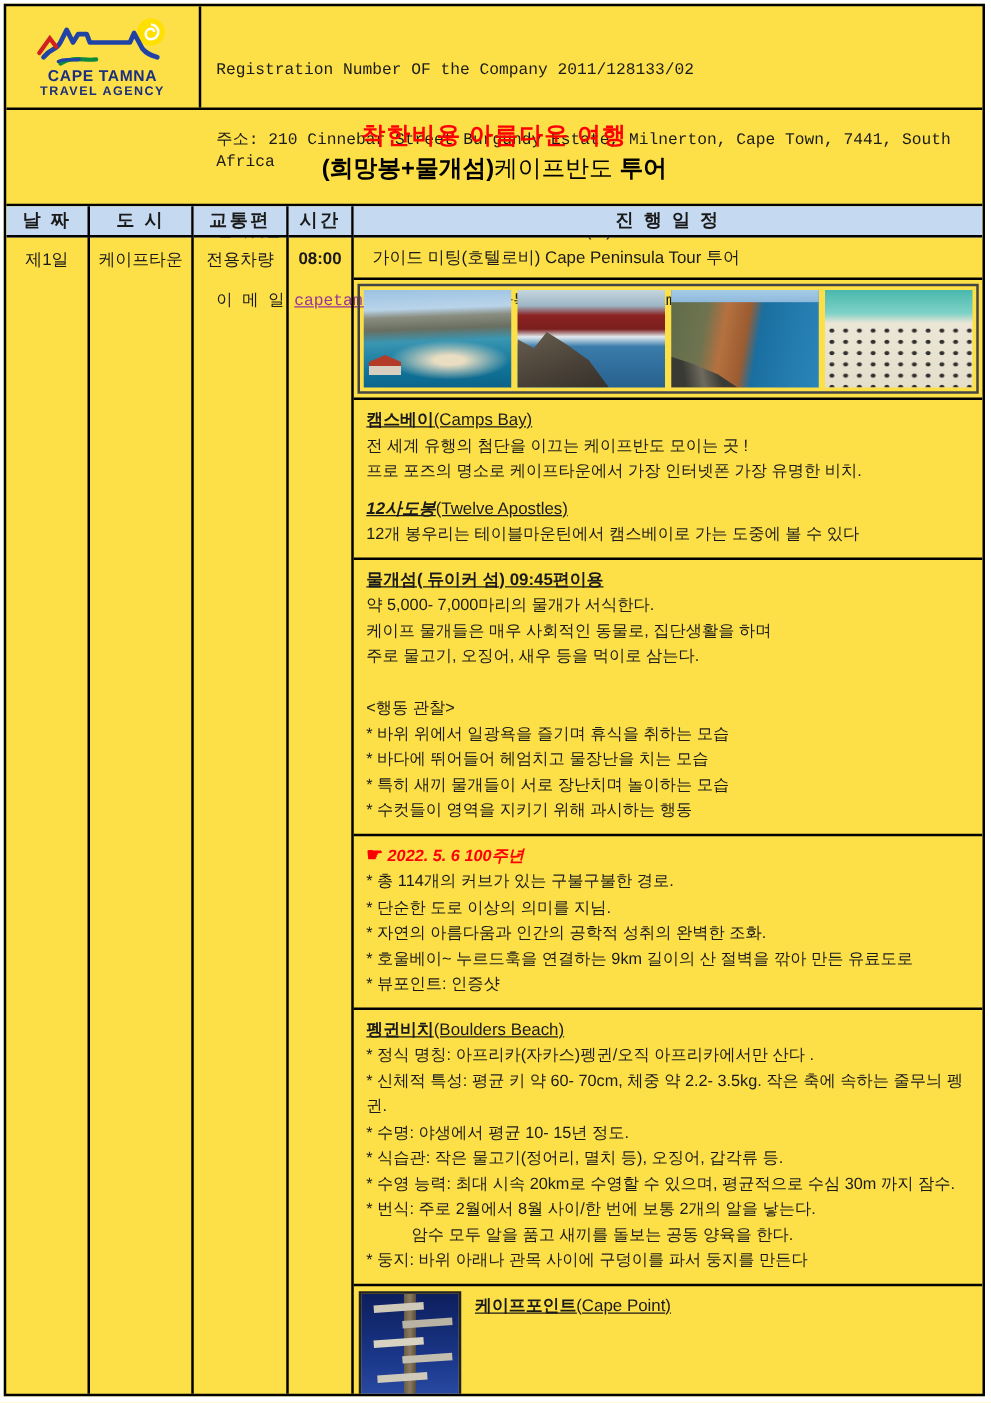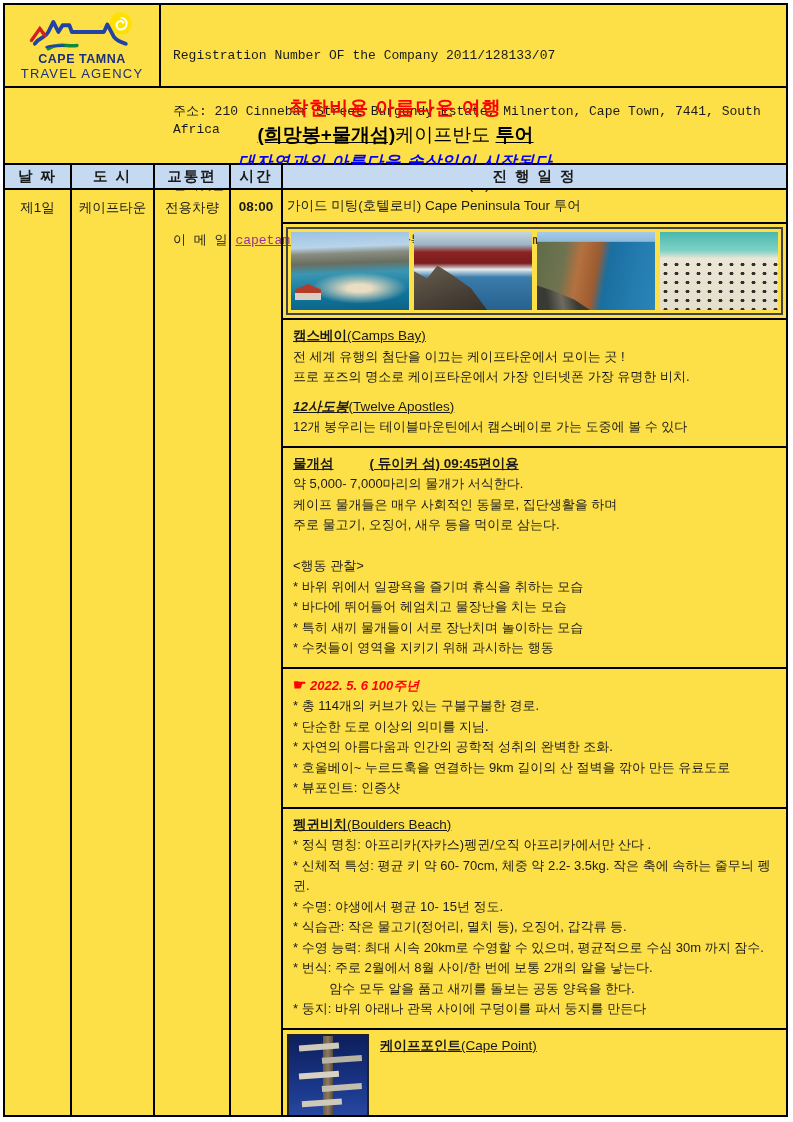--- a/index.html
+++ b/index.html
@@ -4,51 +4,51 @@
 <style>
   * { margin: 0; padding: 0; box-sizing: border-box; }
   html, body { width: 793px; height: 1122px; background: #fff; overflow: hidden; }
   body { font-family: "Liberation Sans", sans-serif; color: #1a1a1a; }
   .page { margin: 3px; width: 785px; height: 1114px; border: 2.5px solid #000; overflow: hidden; background: #fde047; }
 
   
   .hdr { display: flex; border-bottom: 2.5px solid #000; height: 83px; }
   .logo-cell { width: 156px; border-right: 2px solid #000; display: flex; flex-direction: column; align-items: center; justify-content: center; padding: 2px; }
   .logo-name { color: #1b2f7e; font-weight: bold; font-size: 12.5px; letter-spacing: .5px; margin-top: -2px; }
-  .logo-sub { color: #1b2f7e; font-size: 13px; letter-spacing: 1.2px; }
+  .logo-sub { color: #1b2f7e; font-size: 10px; letter-spacing: 1.2px; font-weight: bold; }
   .info-cell { flex: 1; padding: 5px 10px 3px 12px; font-family: "Liberation Mono", monospace; font-size: 13px; line-height: 18.5px; white-space: pre-wrap; }
   .info-row { display: flex; }
   .w230 { display: inline-block; width: 232px; }
   .email-link { color: #993399; text-decoration: underline; }
 
   
   .title-block { border-bottom: 2.5px solid #000; text-align: center; padding: 7px 0 8px; height: 77px; }
   .t1 { color: #ff0000; font-weight: bold; font-size: 19px; letter-spacing: 1px; }
   .t2 { color: #000; font-size: 19px; margin-top: 1px; }
-  .t2 .b { font-weight: bold; text-decoration: underline; }
+  .t2 .b { font-weight: bold; }
   .t3 { color: #0000ff; font-weight: bold; font-style: italic; font-size: 16.5px; margin-top: 3px; letter-spacing: 1px; }
 
   
   .grid { display: grid; grid-template-columns: 67px 83px 76px 52px 1fr; }
   .th { background: #c5d9f1; border-bottom: 2.5px solid #000; border-right: 2px solid #000; text-align: center; font-weight: bold; font-size: 14.5px; padding: 2px 0; letter-spacing: 2px; }
   .th:last-child { border-right: none; }
   .td { border-right: 2px solid #000; text-align: center; font-size: 13.5px; padding-top: 9px; }
   .td.bold { font-weight: bold; }
 
   
   .itin { font-size: 13px; }
   .sec { border-bottom: 2px solid #000; padding: 6px 10px 8px; }
   .sec:last-child { border-bottom: none; }
   .line { min-height: 20.5px; line-height: 20.5px; white-space: pre-wrap; }
   .sec-title { font-weight: bold; font-size: 13.5px; text-decoration: underline; }
   .sec-title .en { font-weight: normal; }
   .sec-title .en-bi { font-weight: bold; font-style: italic; }
   .note-red { color: #ff0000; font-weight: bold; font-style: italic; }
   .note-red .hand { font-style: normal; font-size: 15px; }
-  .guide-row { padding: 7px 4px; border-bottom: 2px solid #000; font-size: 13.5px; }
+  .guide-row { padding: 7px 15px; border-bottom: 2px solid #000; font-size: 13.5px; }
 
   
   .photos-wrap { padding: 3px; border-bottom: 2px solid #000; }
   .photos { border: 2px solid #444; padding: 3px; display: flex; gap: 5px; height: 88px; }
   .ph { flex: 1; position: relative; overflow: hidden; }
   .ph1 { background:
       radial-gradient(ellipse 80px 26px at 58% 72%, #e9ddc2 15%, rgba(233,221,194,0) 60%),
       linear-gradient(178deg, #9cc2e2 0%, #b9d4ea 20%, #8a8e80 28%, #696e60 40%, #3a96b2 52%, #11759b 78%, #0c6288 100%); }
   .ph1::after { content:""; position:absolute; left:4px; bottom:10px; width:26px; height:16px;
       background: linear-gradient(180deg,#b23c27 55%, #d8cfc0 55%); clip-path: polygon(0 100%,0 35%,50% 0,100% 35%,100% 100%); }
@@ -89,40 +89,39 @@
         <path d="M116 9 a7 7 0 0 1 7 7 a7 7 0 0 1 -7 7 a5 5 0 0 1 -5 -5 a5 5 0 0 1 5 -5 a3 3 0 0 1 3 3" fill="none" stroke="#fff" stroke-width="2.4"></path>
         <path d="M14 40 C22 30 26 34 30 26 L36 14 L42 26 L47 18 L55 18 L58 26 L96 26 L100 17 L108 32 C112 37 116 38 122 40" fill="none" stroke="#2143a6" stroke-width="4.5" stroke-linejoin="round" stroke-linecap="round"></path>
         <path d="M10 36 L20 22 L26 30" fill="none" stroke="#d21f1f" stroke-width="4" stroke-linecap="round"></path>
         <path d="M30 46 C44 38 52 44 64 42" fill="none" stroke="#0f8a3c" stroke-width="4" stroke-linecap="round"></path>
         <path d="M28 44 C36 40 40 44 48 42" fill="none" stroke="#2143a6" stroke-width="3" stroke-linecap="round"></path>
       </svg>
       <div class="logo-name">CAPE TAMNA</div>
       <div class="logo-sub">TRAVEL AGENCY</div>
     </div>
     <div class="info-cell">
-      <div class="info-row"><span>Registration Number OF the Company 2011/128133/07</span></div>
+      <div class="info-row"><span>Registration Number OF the Company 2011/128133/02</span></div>
       <div class="info-row"><span>주소: 210 Cinnebar Street Burgundy Estate, Milnerton, Cape Town, 7441, South Africa</span></div>
       <div class="info-row">
         <span class="w230">인터넷폰 070 7522 5525</span>
         <span>Tel +27 (0)73 015 9579</span>
       </div>
       <div class="info-row">
         <span>이 메 일 </span>
         <span style="display:inline-block;width:162px;"><a class="email-link" href="#">capetamna@naver.com</a></span>
         <span>카톡아이디 : capetamna1</span>
       </div>
     </div>
   </div>
 
   <div class="title-block">
     <div class="t1">착한비용 아름다운 여행</div>
     <div class="t2">
       <span class="b">(희망봉+물개섬)</span><span>케이프반도 </span><span class="b">투어</span>
     </div>
-    <div class="t3">대자연과의 아름다운 속삭임이 시작된다</div>
   </div>
 
   <div class="grid">
     <div class="th">날 짜</div>
     <div class="th">도 시</div>
     <div class="th">교통편</div>
     <div class="th">시간</div>
     <div class="th">진 행 일 정</div>
   </div>
 
@@ -140,29 +139,29 @@
         <div class="photos">
           <div class="ph ph1"></div>
           <div class="ph ph2"></div>
           <div class="ph ph3"></div>
           <div class="ph ph4"></div>
         </div>
       </div>
 
       <div class="sec">
         <div class="line sec-title"><span>캠스베이</span><span class="en">(Camps Bay)</span></div>
-        <div class="line">전 세계 유행의 첨단을 이끄는 케이프타운에서 모이는 곳 !</div>
+        <div class="line">전 세계 유행의 첨단을 이끄는 케이프반도 모이는 곳 !</div>
         <div class="line">프로 포즈의 명소로 케이프타운에서 가장 인터넷폰 가장 유명한 비치.</div>
         <div class="line" style="min-height:9px;line-height:9px;"></div>
         <div class="line sec-title"><span style="font-style:italic;">12사도봉</span><span class="en">(Twelve Apostles)</span></div>
         <div class="line">12개 봉우리는 테이블마운틴에서 캠스베이로 가는 도중에 볼 수 있다</div>
       </div>
 
       <div class="sec">
-        <div class="line sec-title"><span>물개섬</span><span class="en" style="font-weight:bold;margin-left:36px;">( 듀이커 섬) 09:45편이용</span></div>
+        <div class="line sec-title"><span>물개섬</span><span class="en" style="font-weight:bold;">( 듀이커 섬) 09:45편이용</span></div>
         <div class="line">약 5,000- 7,000마리의 물개가 서식한다.</div>
         <div class="line">케이프 물개들은 매우 사회적인 동물로, 집단생활을 하며</div>
         <div class="line">주로 물고기, 오징어, 새우 등을 먹이로 삼는다.</div>
         <div class="line"></div>
         <div class="line">&lt;행동 관찰&gt;</div>
         <div class="line">* 바위 위에서 일광욕을 즐기며 휴식을 취하는 모습</div>
         <div class="line">* 바다에 뛰어들어 헤엄치고 물장난을 치는 모습</div>
         <div class="line">* 특히 새끼 물개들이 서로 장난치며 놀이하는 모습</div>
         <div class="line">* 수컷들이 영역을 지키기 위해 과시하는 행동</div>
       </div>

